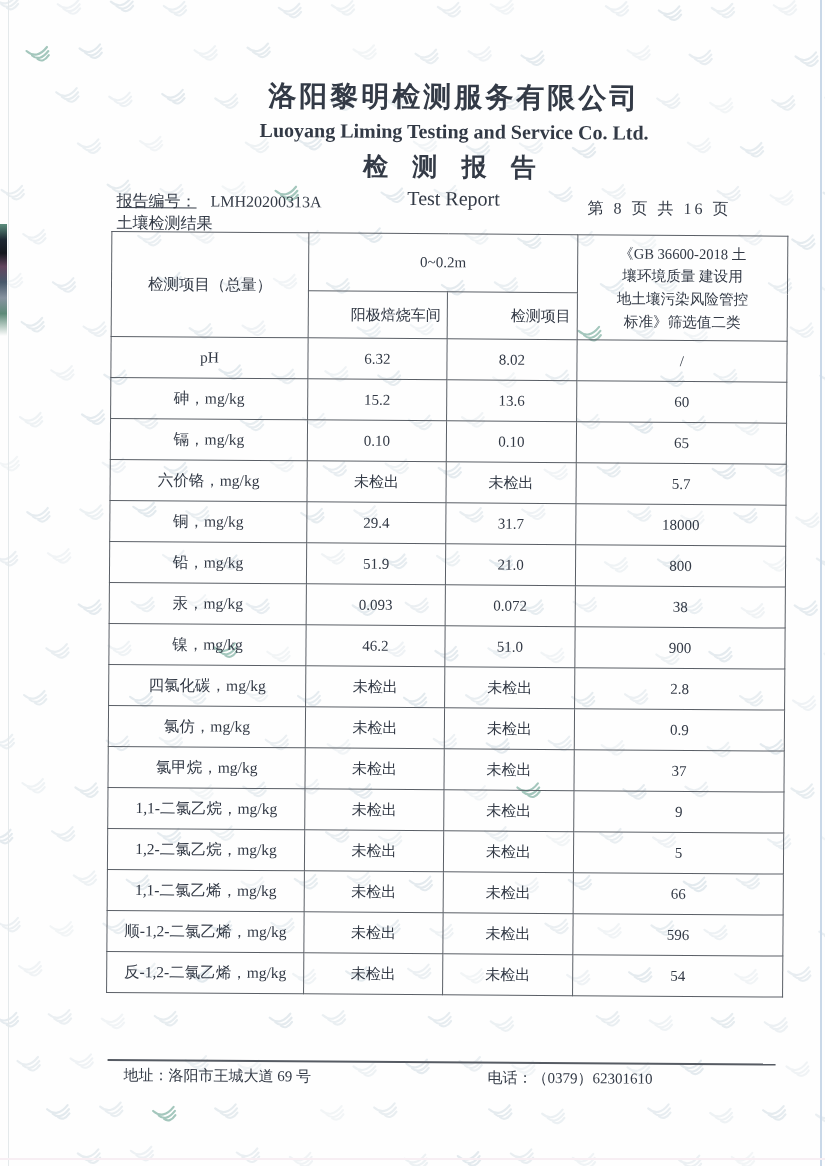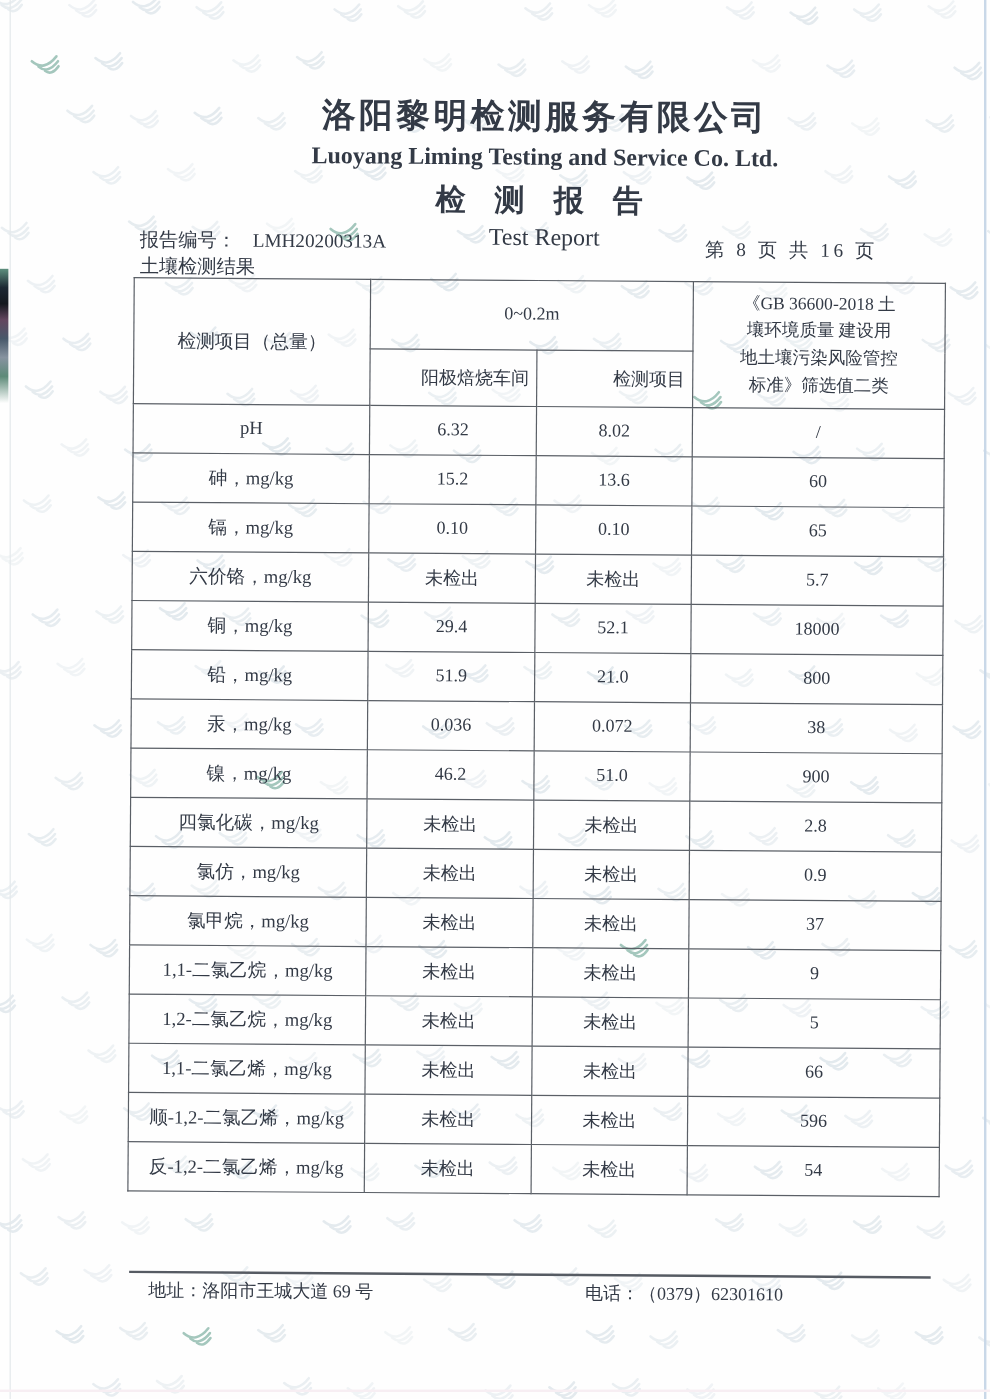--- a/index.html
+++ b/index.html
@@ -19,21 +19,21 @@
   .wm-layer svg { position:absolute; }
   .content { position:absolute; inset:0; z-index:1; }
 
   .hdr { position:absolute; left:115px; right:30px; top:78px; text-align:center; }
   .company-cn { font-size:28px; font-weight:bold; letter-spacing:3px; }
   .company-en { font-size:20px; font-weight:bold; margin-top:4px; }
   .title-cn   { font-size:25px; font-weight:bold; letter-spacing:9px; margin-top:7px; }
   .title-en   { font-size:20px; margin-top:4px; }
 
   .meta-left { position:absolute; left:118px; top:192px; font-size:16px; line-height:22px; }
-  .report-no-label { margin-right:14px; }
+  .report-no-label { margin-right:14px;text-decoration:underline; }
   .page-indicator { position:absolute; right:92px; top:197px; font-size:16px; letter-spacing:3px; }
 
   table.report {
     position:absolute; left:113px; top:233px;
     border-collapse:collapse; table-layout:fixed;
     width:676px; font-size:15px;
   }
   table.report td {
     border:1px solid #5a5f66;
     text-align:center; vertical-align:middle;
@@ -1593,32 +1593,32 @@
           </tr>
           <tr>
             <td class="item-cell">六价铬，mg/kg</td>
             <td>未检出</td>
             <td>未检出</td>
             <td>5.7</td>
           </tr>
           <tr>
             <td class="item-cell">铜，mg/kg</td>
             <td>29.4</td>
-            <td>52.1</td>
+            <td>31.7</td>
             <td>18000</td>
           </tr>
           <tr>
             <td class="item-cell">铅，mg/kg</td>
             <td>51.9</td>
             <td>21.0</td>
             <td>800</td>
           </tr>
           <tr>
             <td class="item-cell">汞，mg/kg</td>
-            <td>0.036</td>
+            <td>0.093</td>
             <td>0.072</td>
             <td>38</td>
           </tr>
           <tr>
             <td class="item-cell">镍，mg/kg</td>
             <td>46.2</td>
             <td>51.0</td>
             <td>900</td>
           </tr>
           <tr>

